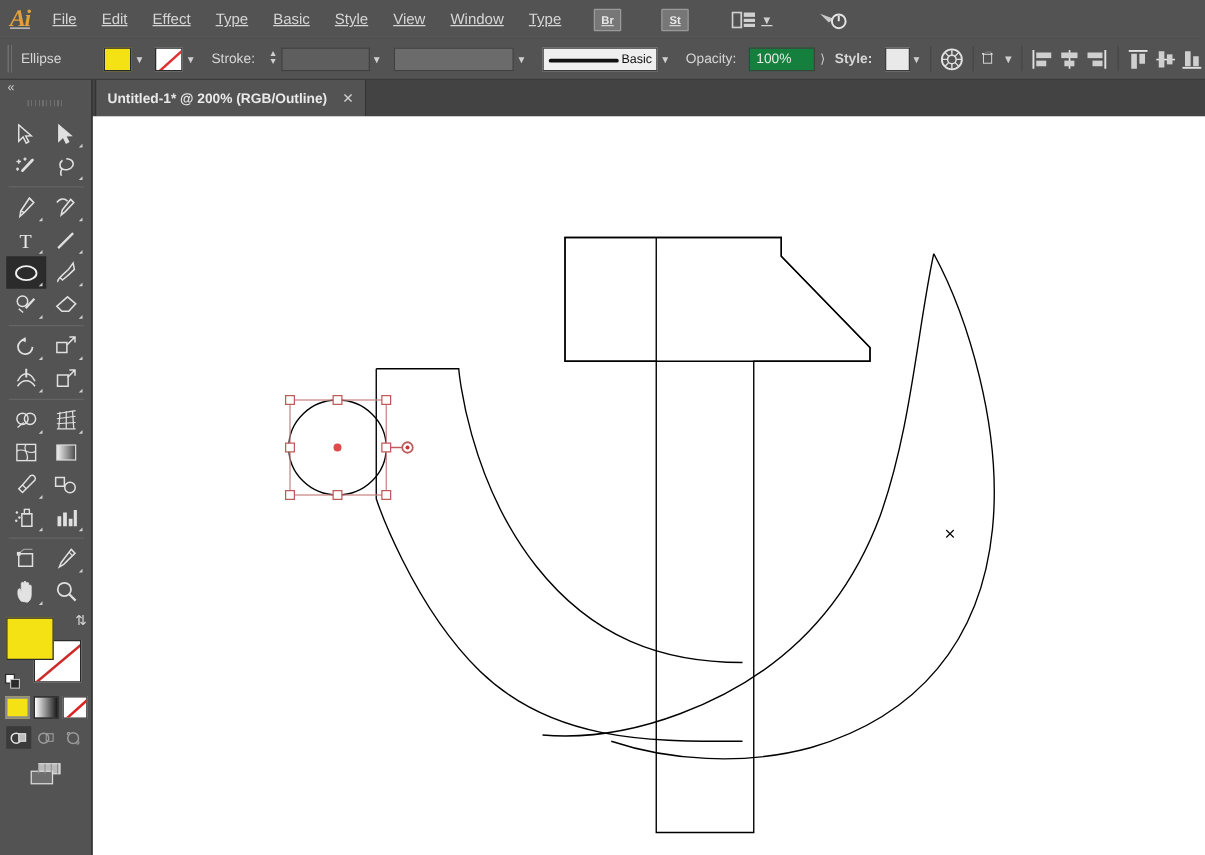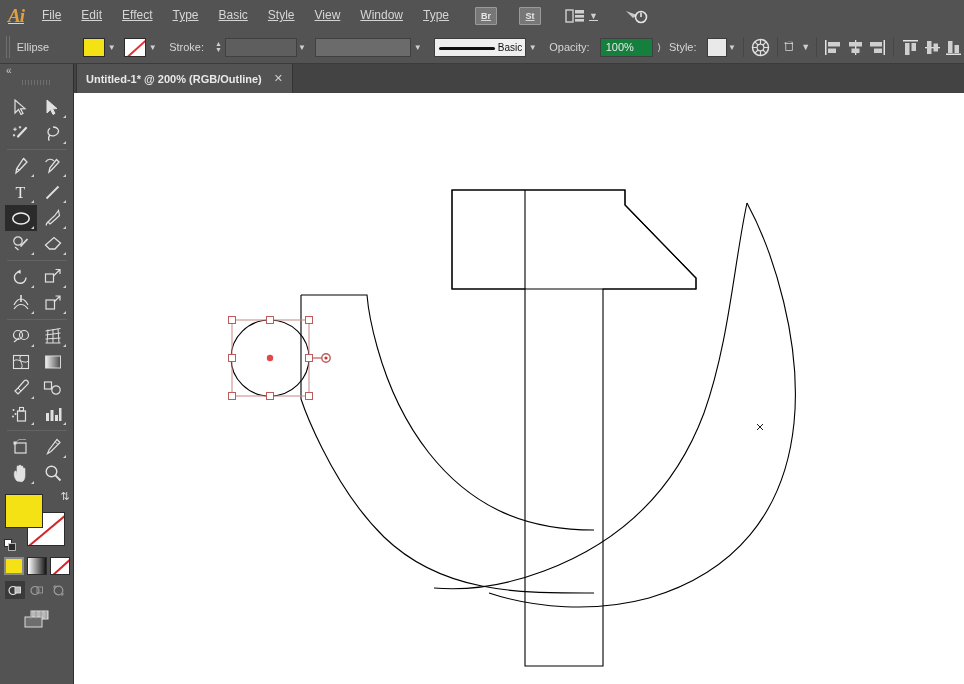--- a/index.html
+++ b/index.html
@@ -23,21 +23,21 @@
   .ai-logo{
     width:32px;height:31px;display:flex;align-items:center;justify-content:center;
     font-family:"Liberation Serif","DejaVu Serif",serif;
     font-size:19px;font-weight:bold;font-style:italic;color:#e2a03c;
     letter-spacing:-1px;
   }
   .menu-item{
     padding:0 10px;height:31px;line-height:31px;font-size:12px;color:#d6d6d6;
     cursor:default;white-space:nowrap;
   }
-  .menubar-right{display:flex;align-items:center;margin-left:10px;gap:10px;}
+  .menubar-right{display:flex;align-items:center;margin-left:10px;gap:20px;}
   .app-btn{
     width:20px;height:16px;border:1px solid #9a9a9a;background:#777;
     display:flex;align-items:center;justify-content:center;
     font-size:9px;font-weight:bold;color:#e8e8e8;margin:0 6px;
     border-radius:1px;
   }
   .ws-icon{display:flex;align-items:center;margin-left:8px;}
   .chev{margin-left:4px;font-size:9px;color:#cfcfcf;}
   .cc-icon{margin-left:16px;display:flex;align-items:center;}
 
@@ -262,21 +262,21 @@
         <span class="stroke-line"></span>
         <span>Basic</span>
       </div>
       <div class="mini-chev">▼</div>
     </div>
 
     <div class="cb-label" style="margin-left:10px;">Opacity:</div>
     <div class="opacity-field">100%</div>
     <div class="arrow-btn">⟩</div>
 
-    <div class="cb-label" style="margin-left:4px;">Style:</div>
+    <div class="cb-label" style="margin-left:4px;font-weight:bold;">Style:</div>
     <div class="style-box"></div>
     <div class="mini-chev">▼</div>
 
     <div class="cb-sep"></div>
     <div class="icon-btn">
       <svg width="19" height="19" viewBox="0 0 19 19">
         <circle cx="9.5" cy="9.5" r="8" fill="none" stroke="#e0e0e0" stroke-width="1.5"></circle>
         <circle cx="9.5" cy="9.5" r="3.4" fill="none" stroke="#e0e0e0" stroke-width="1.2"></circle>
         <path d="M9.5 1.5 L9.5 6M9.5 13 L9.5 17.5M1.5 9.5 L6 9.5M13 9.5 L17.5 9.5
                  M3.9 3.9 L7 7M12 12 L15.1 15.1M15.1 3.9 L12 7M7 12 L3.9 15.1" stroke="#e0e0e0" stroke-width="1.1"></path>

